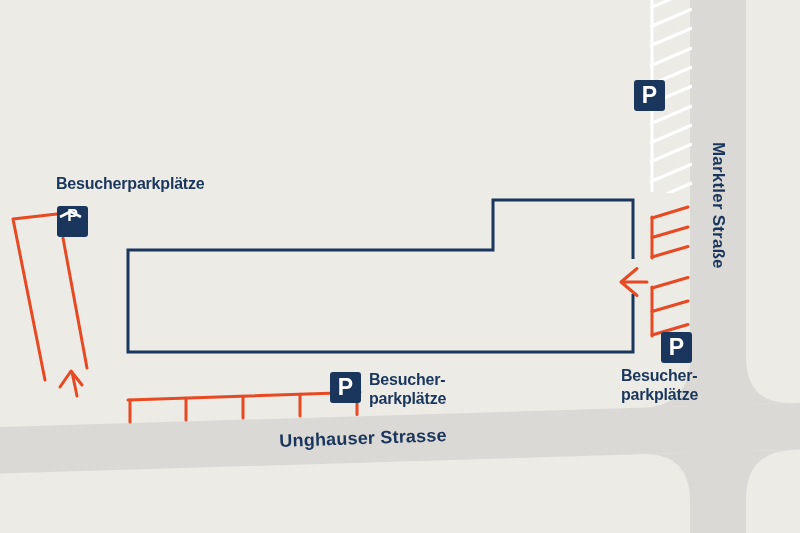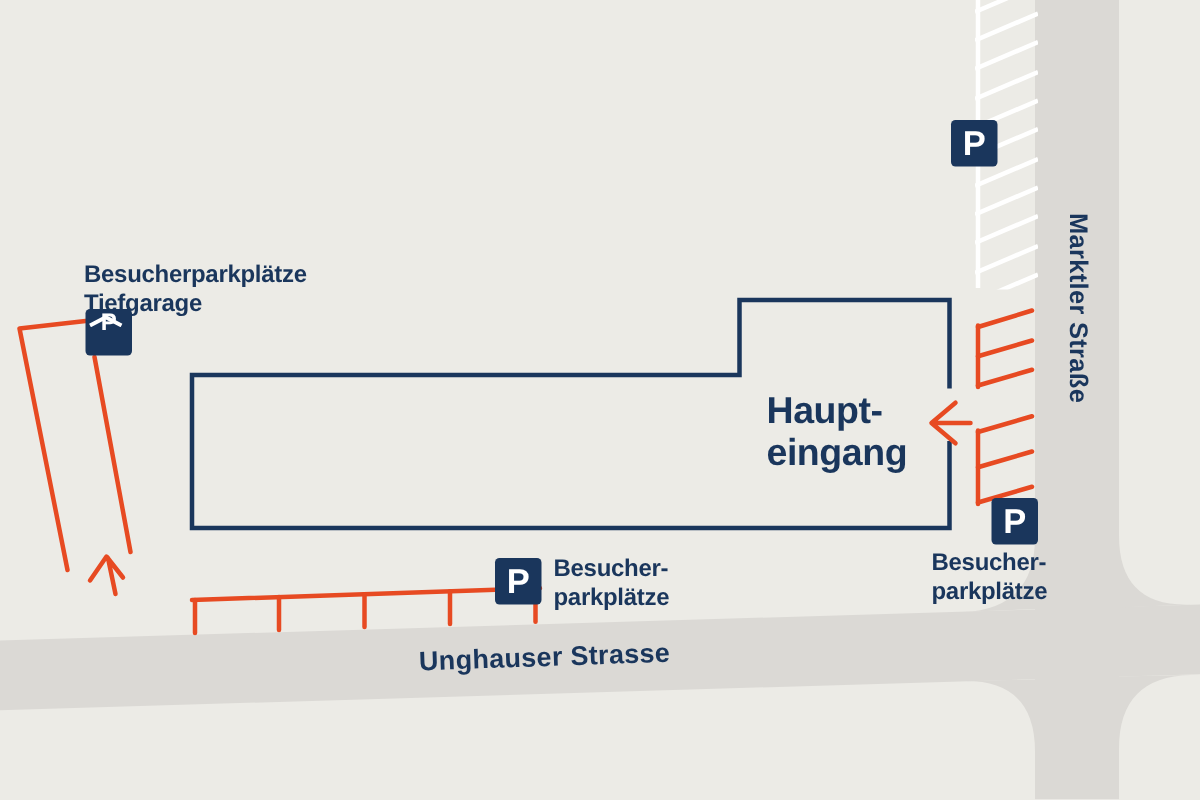--- a/index.html
+++ b/index.html
@@ -93,28 +93,23 @@
       <path class="red-line" d="M130 400 L130 422"></path>
       <path class="red-line" d="M186 398 L186 420"></path>
       <path class="red-line" d="M243 396.2 L243 418"></path>
       <path class="red-line" d="M300 394.2 L300 416"></path>
       <path class="red-line" d="M357 392.3 L357 414.5"></path>
     </g>
   </svg>
 
   <div class="lbl lbl-sm" style="left:56px;top:162px;margin-top:12px;">
     <span style="display:block">Besucherparkplätze</span>
-    <span style="display:block">Tiefgarage</span>
   </div>
 
 
-  <div class="lbl lbl-xl" style="left:511px;top:260px;">
-    <span style="display:block">Haupt-</span>
-    <span style="display:block">eingang</span>
-  </div>
 
   <div class="lbl lbl-sm" style="left:369px;top:370px;">
     <span style="display:block">Besucher-</span>
     <span style="display:block">parkplätze</span>
   </div>
 
   <div class="lbl lbl-sm" style="left:621px;top:366px;">
     <span style="display:block">Besucher-</span>
     <span style="display:block">parkplätze</span>
   </div>

